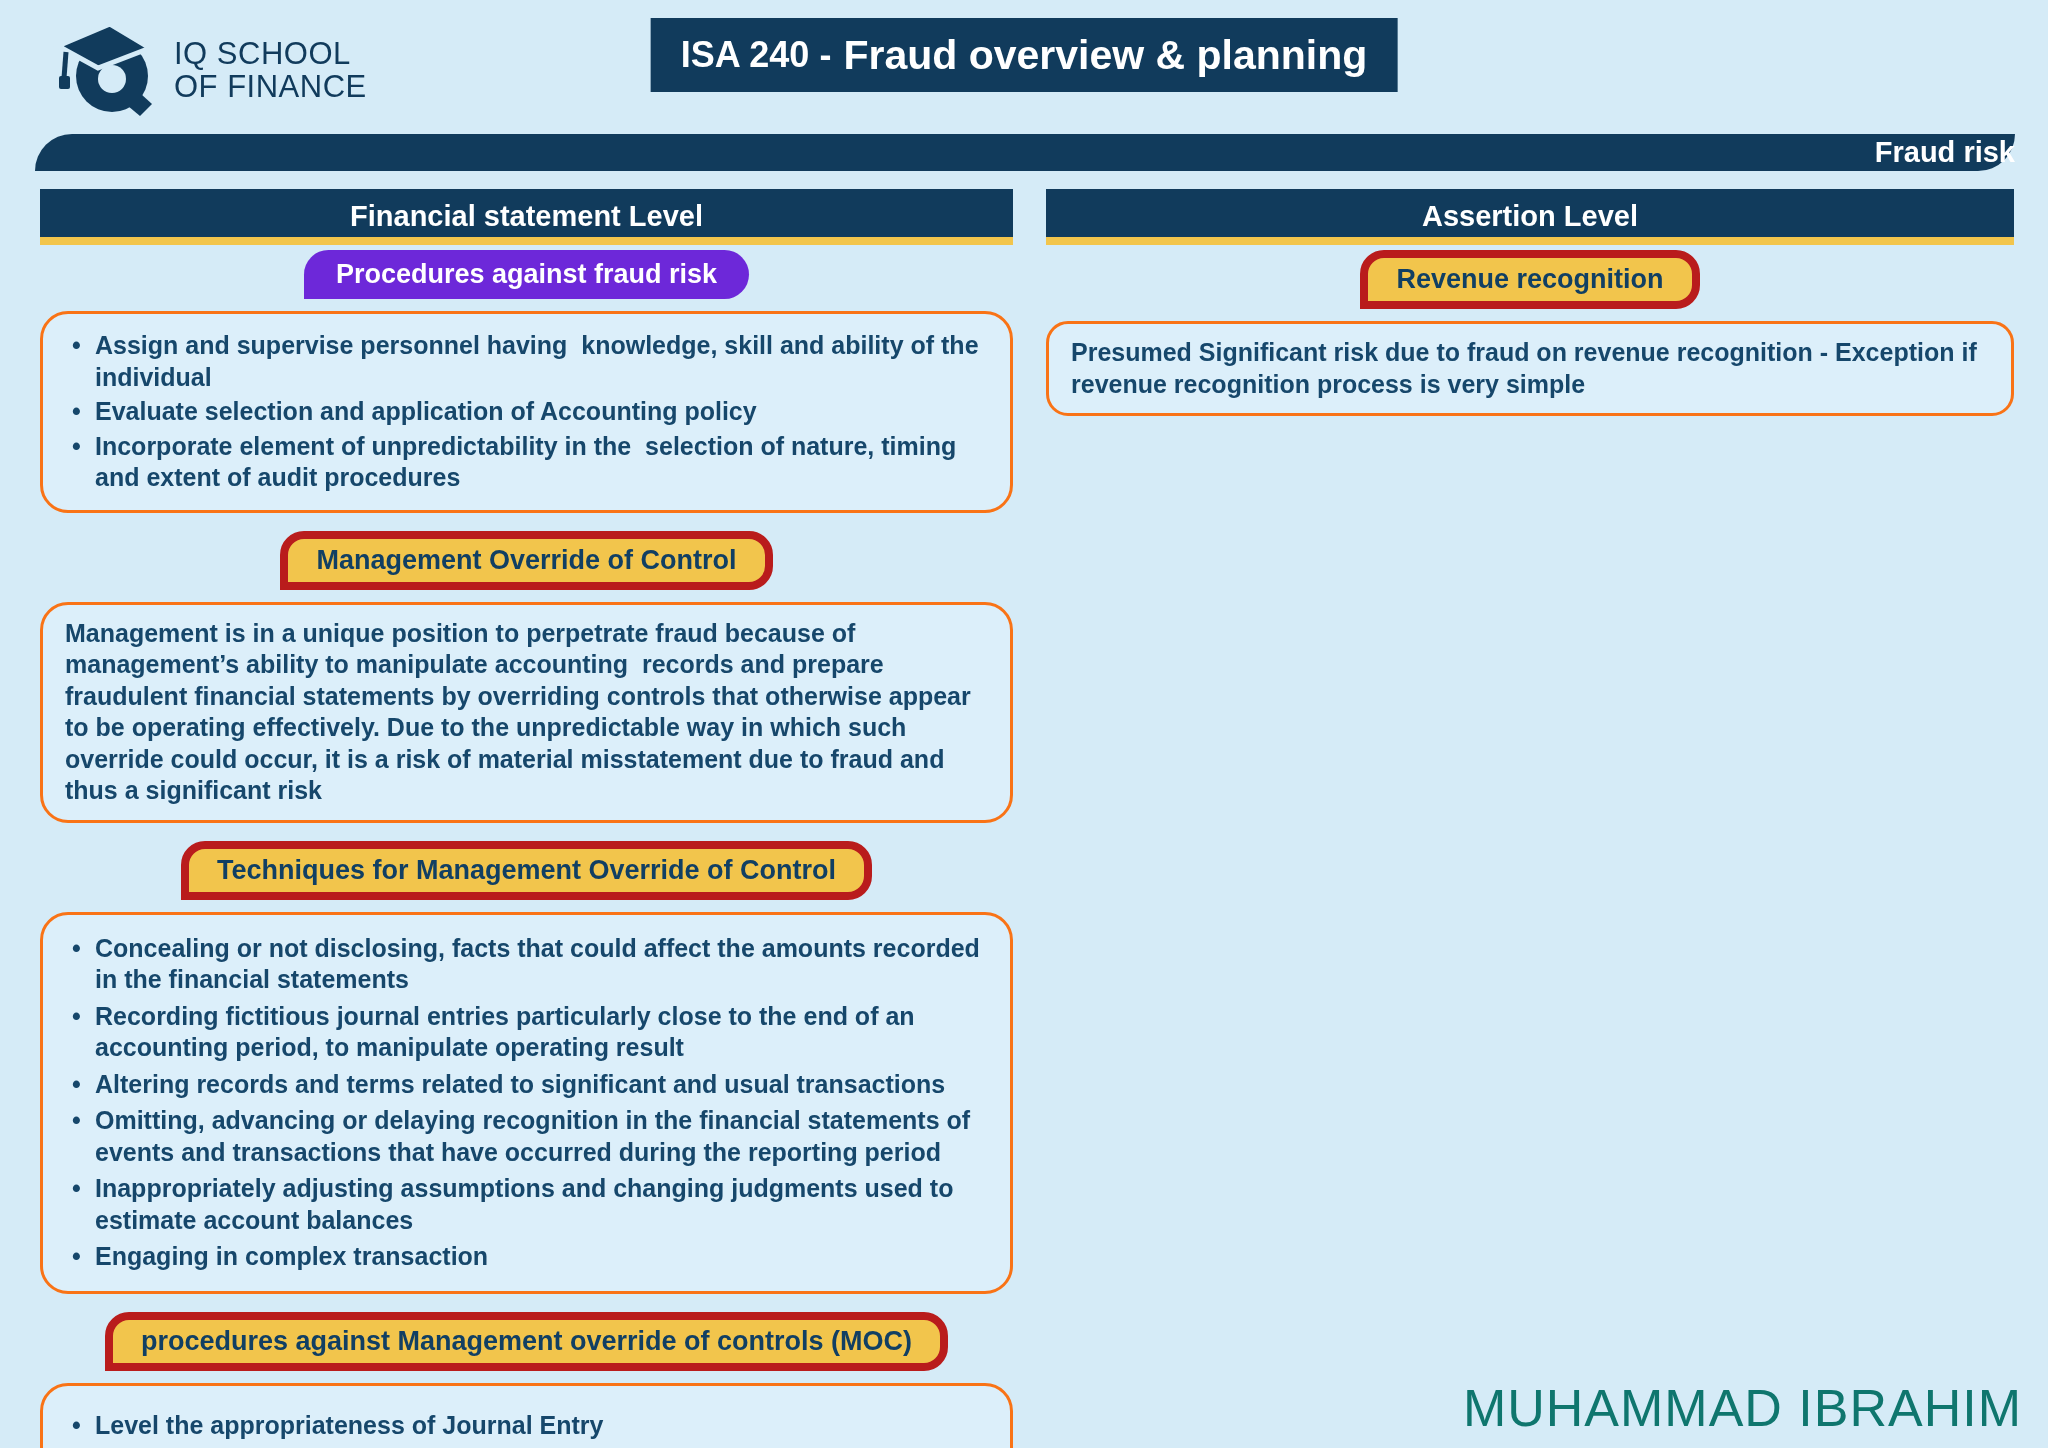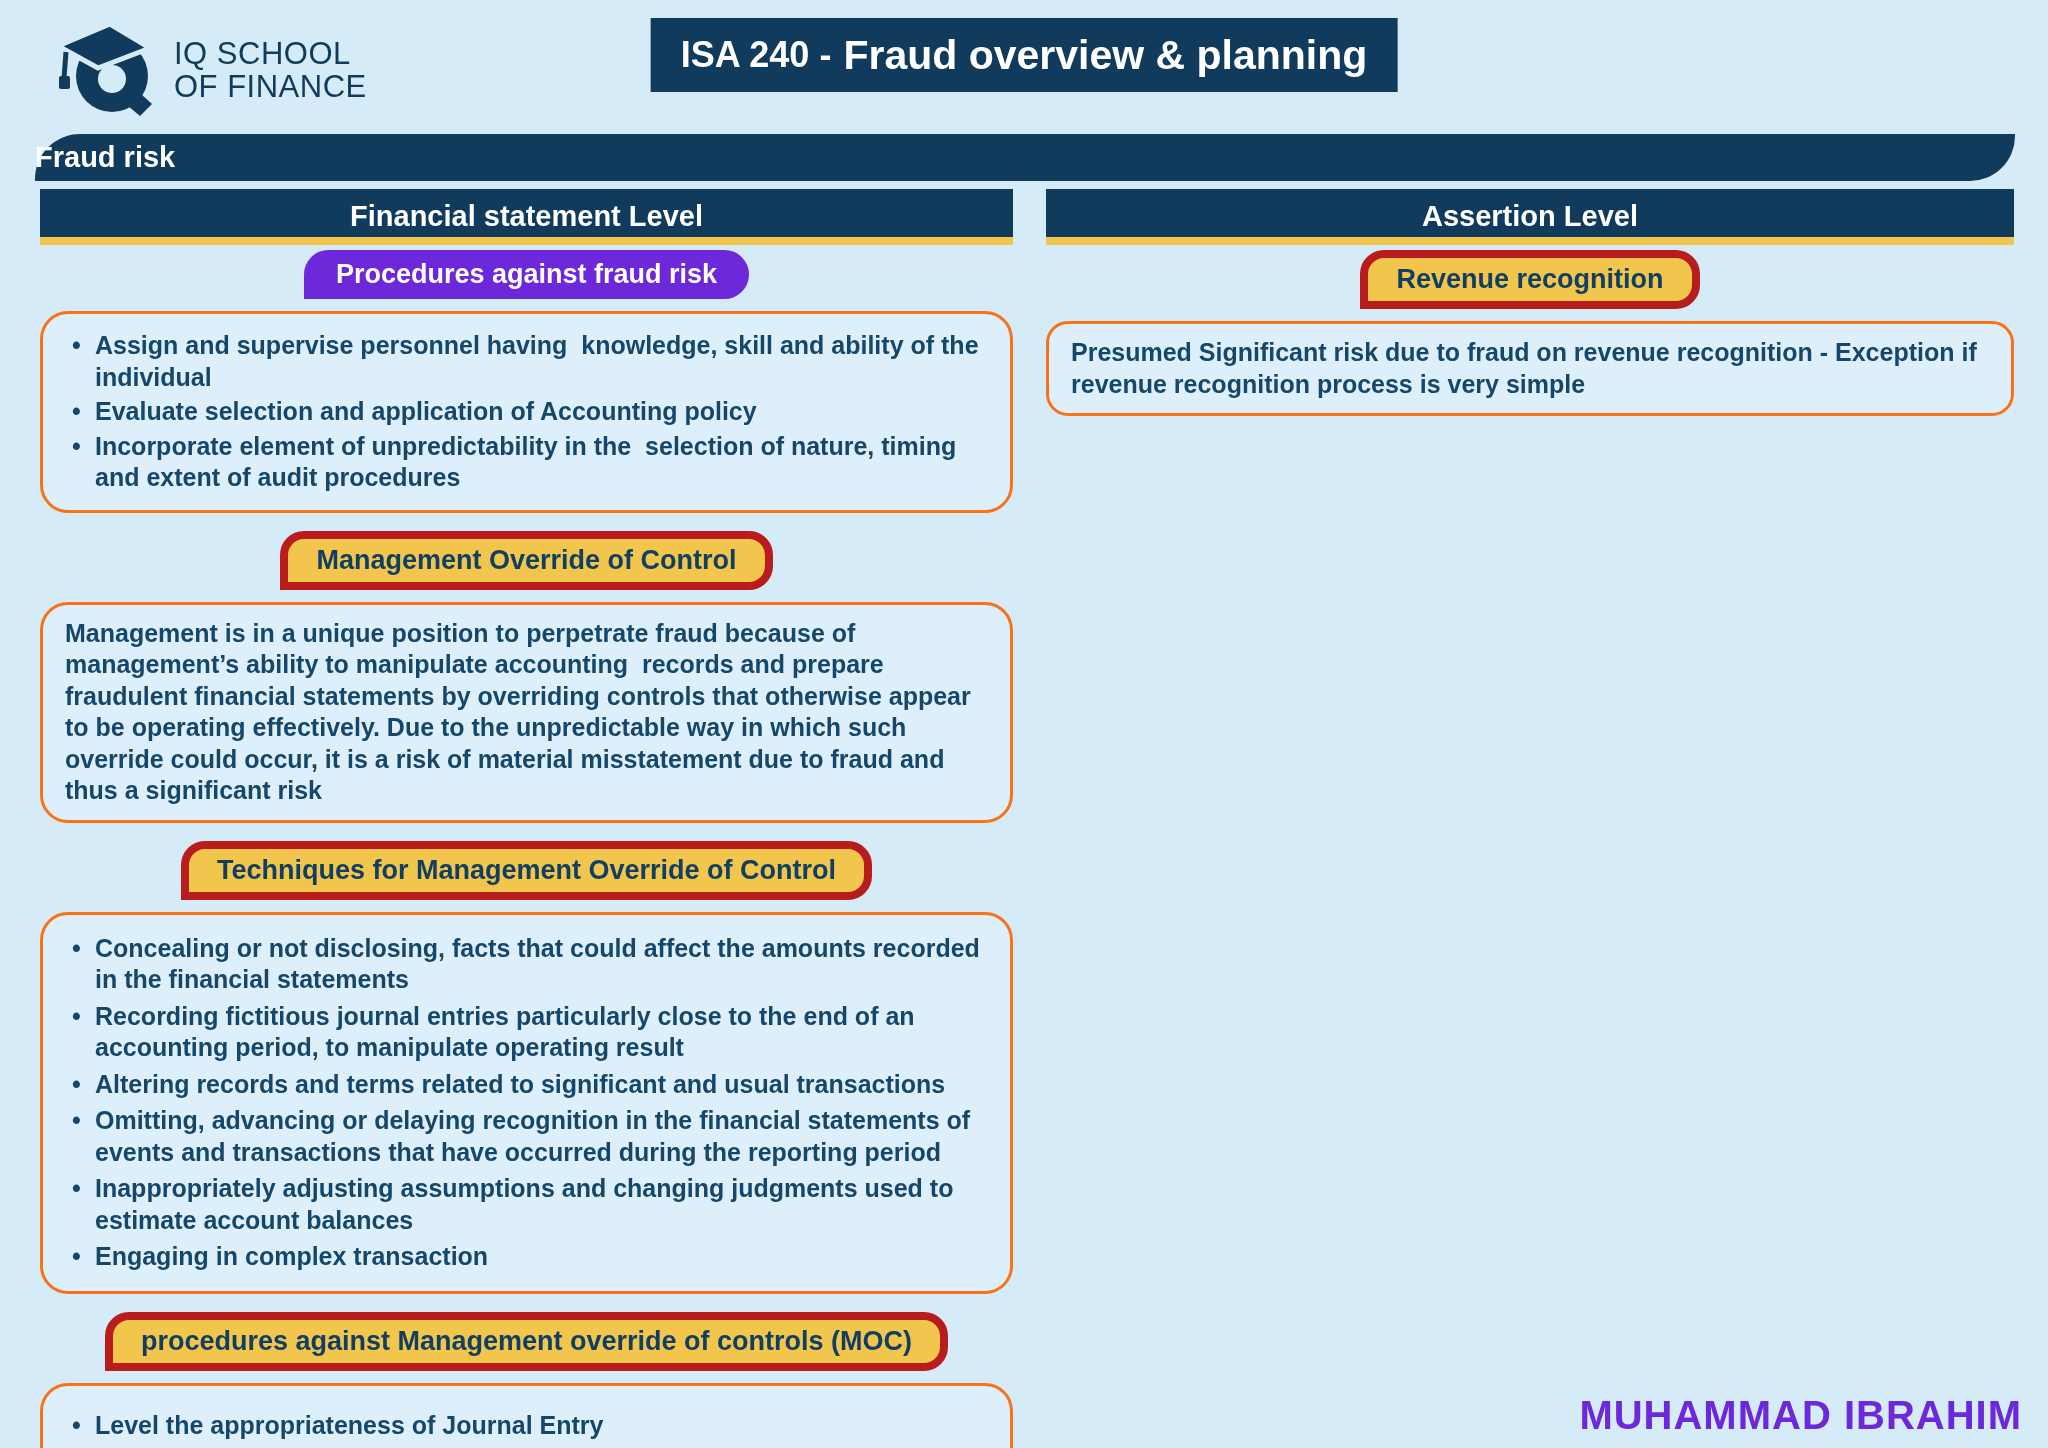--- a/index.html
+++ b/index.html
@@ -20,24 +20,24 @@
     position: absolute; left: 50%; top: 18px; transform: translateX(-50%);
     height: 74px; background: #113b5c; color: #ffffff;
     display: flex; align-items: center; gap: 12px; padding: 0 30px;
     white-space: nowrap;
   }
   .title-prefix { font-size: 36px; font-weight: bold; }
   .title-main   { font-size: 41px; font-weight: bold; }
 
   
   .fraud-banner {
-    position: absolute; left: 35px; top: 134px; width: 1980px; height: 47px;
+    position: absolute; left: 35px; top: 134px; width: 1980px; height: 37px;
     background: #113b5c; color: #fff;
     border-radius: 45px 0 45px 0;
-    display: flex; align-items: center; justify-content: flex-start;
+    display: flex; align-items: center; justify-content: flex-end;
     font-size: 29px; font-weight: bold;
   }
 
   
   .col-header {
     position: absolute; top: 189px; height: 54px;
     background: #113b5c; color: #fff;
     display: flex; align-items: center; justify-content: center;
     font-size: 29px; font-weight: bold;
   }
@@ -83,21 +83,21 @@
   .gap-md li { margin: 5px 0; }
   .gap-lg li { margin: 11px 0; }
   .box p { margin: 0; }
   .box span, .box p { white-space: pre-wrap; }
 
   .right-col .box { border-radius: 22px; margin-top: 12px; }
 
   
   .footer-name {
     position: absolute; right: 26px; bottom: 10px;
-    font-size: 40px; font-weight: bold; color: #6d28d9; letter-spacing: 1px;
+    font-size: 52px; font-weight: normal; color: #0f766e; letter-spacing: 1px;
   }
 </style>
 </head>
 <body>
 
 <div class="logo">
   <span>
     <svg width="112" height="108" viewBox="0 0 112 108">
       <circle cx="62" cy="62" r="36" fill="#113b5c"></circle>
       <circle cx="62" cy="65" r="14" fill="#d5ebf7"></circle>

